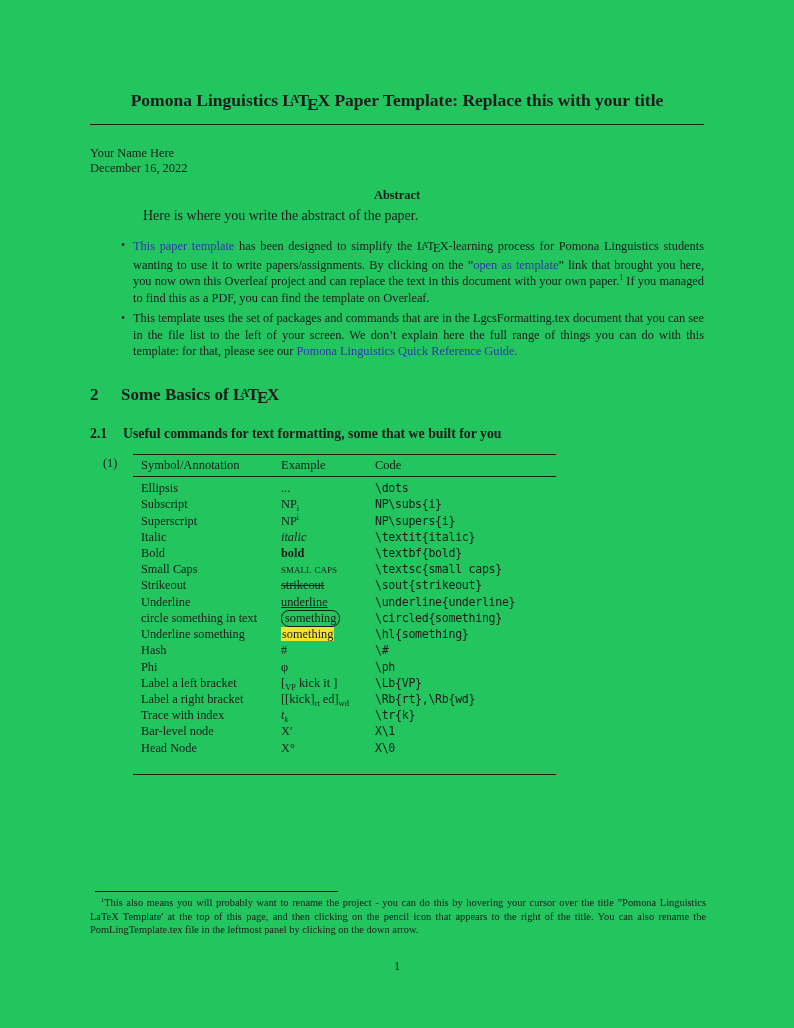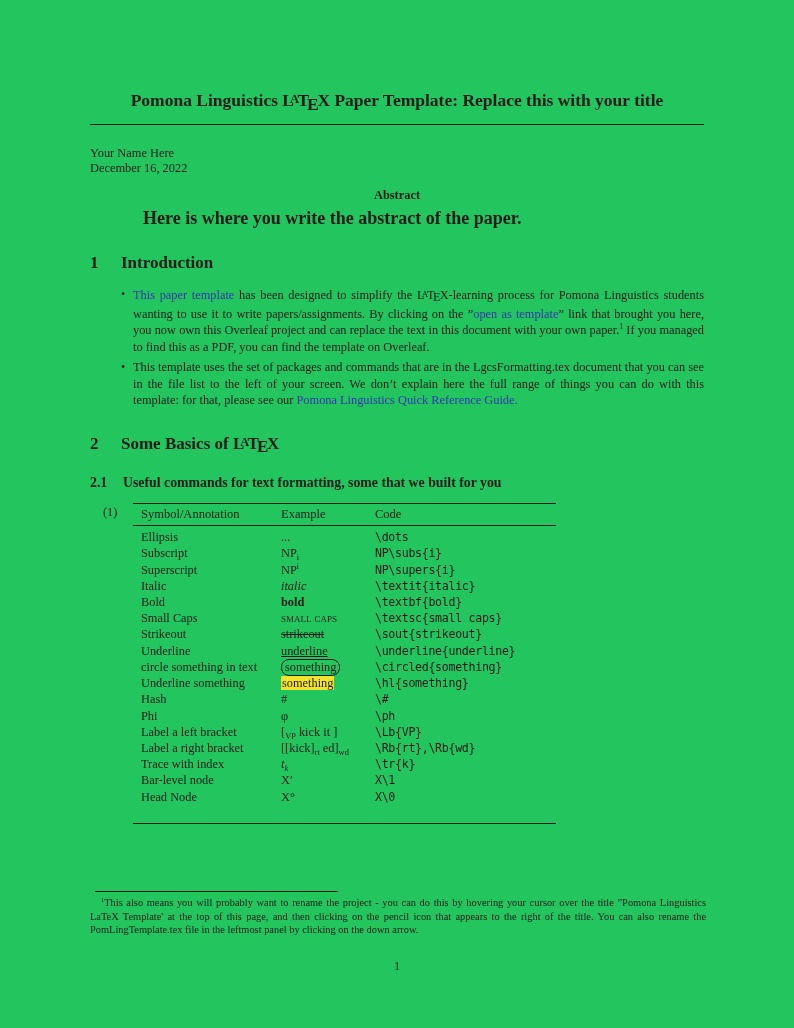--- a/index.html
+++ b/index.html
@@ -17,21 +17,21 @@
   
   .title{
     margin:88px 0 0 0;
     font-size:17.5px;line-height:22px;font-weight:bold;
     text-align:center;
   }
   .title-rule{border:none;border-top:1.2px solid #1b1b1b;margin:9px 0 0 0;}
   .author,.date{font-size:12.4px;line-height:15px;}
   .author{margin-top:21px;}
   .abstract-heading{margin-top:12px;font-size:12.4px;font-weight:bold;text-align:center;}
-  .abstract-text{margin:5px 0 0 53px;font-size:18px;font-weight:bold;}
+  .abstract-text{margin:5px 0 0 53px;font-size:14px;}
   
   .h2{font-size:17px;line-height:21px;font-weight:bold;margin:23px 0 0 0;}
   .h2 .num{display:inline-block;min-width:31px;}
   .h3{font-size:13.8px;line-height:17px;font-weight:bold;margin:17px 0 0 0;}
   .h3 .num{display:inline-block;min-width:33px;}
   
   ul.bullets{list-style:none;margin:13px 0 0 0;padding:0;}
   ul.bullets li{
     position:relative;padding-left:43px;margin:0 0 4px 0;
     font-size:12.35px;line-height:16.55px;text-align:justify;
@@ -90,21 +90,20 @@
 
     <h1 class="title"><span>Pomona Linguistics </span><span class="latex">L<span class="lxA">A</span>T<span class="lxE">E</span>X</span><span> Paper Template: Replace this with your title</span></h1>
     <hr class="title-rule">
 
     <div class="author">Your Name Here</div>
     <div class="date">December 16, 2022</div>
 
     <div class="abstract-heading">Abstract</div>
     <div class="abstract-text">Here is where you write the abstract of the paper.</div>
 
-    <h2 class="h2"><span class="num">1</span><span><span>Introduction</span></span></h2>
 
     <ul class="bullets">
         <li><span class="link">This paper template</span><span> has been designed to simplify the </span><span class="latex">L<span class="lxA">A</span>T<span class="lxE">E</span>X</span><span>-learning process for Pomona Linguistics students wanting to use it to write papers/assignments. By clicking on the ”</span><span class="link">open as template</span><span>” link that brought you here, you now own this Overleaf project and can replace the text in this document with your own paper.</span><sup>1</sup><span> If you managed to find this as a PDF, you can find the template on Overleaf.</span></li>
         <li><span>This template uses the set of packages and commands that are in the LgcsFormatting.tex document that you can see in the file list to the left of your screen. We don’t explain here the full range of things you can do with this template: for that, please see our </span><span class="link">Pomona Linguistics Quick Reference Guide.</span></li>
       </ul>
 
     <h2 class="h2"><span class="num">2</span><span><span>Some Basics of </span><span class="latex">L<span class="lxA">A</span>T<span class="lxE">E</span>X</span></span></h2>
 
     <h3 class="h3"><span class="num">2.1</span><span>Useful commands for text formatting, some that we built for you</span></h3>
 

